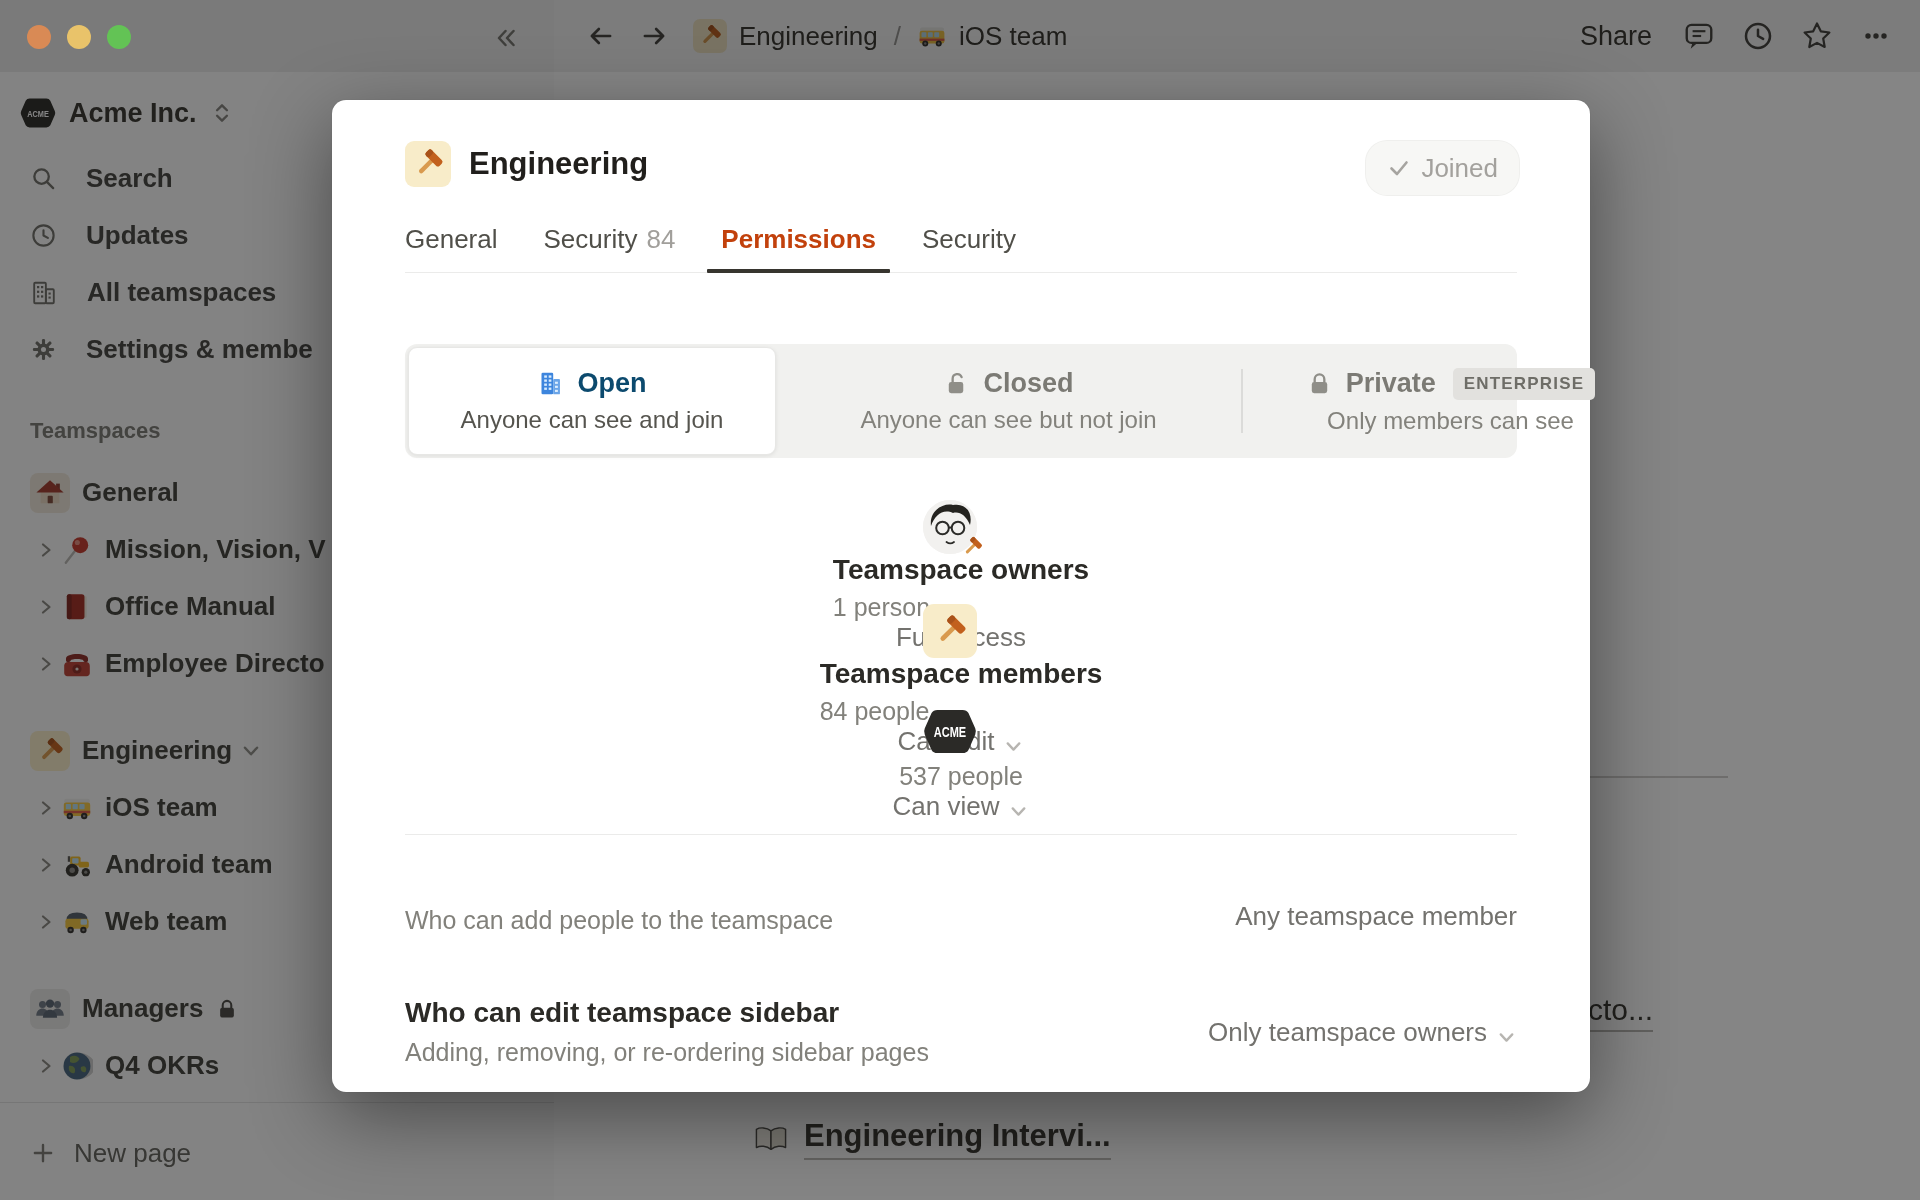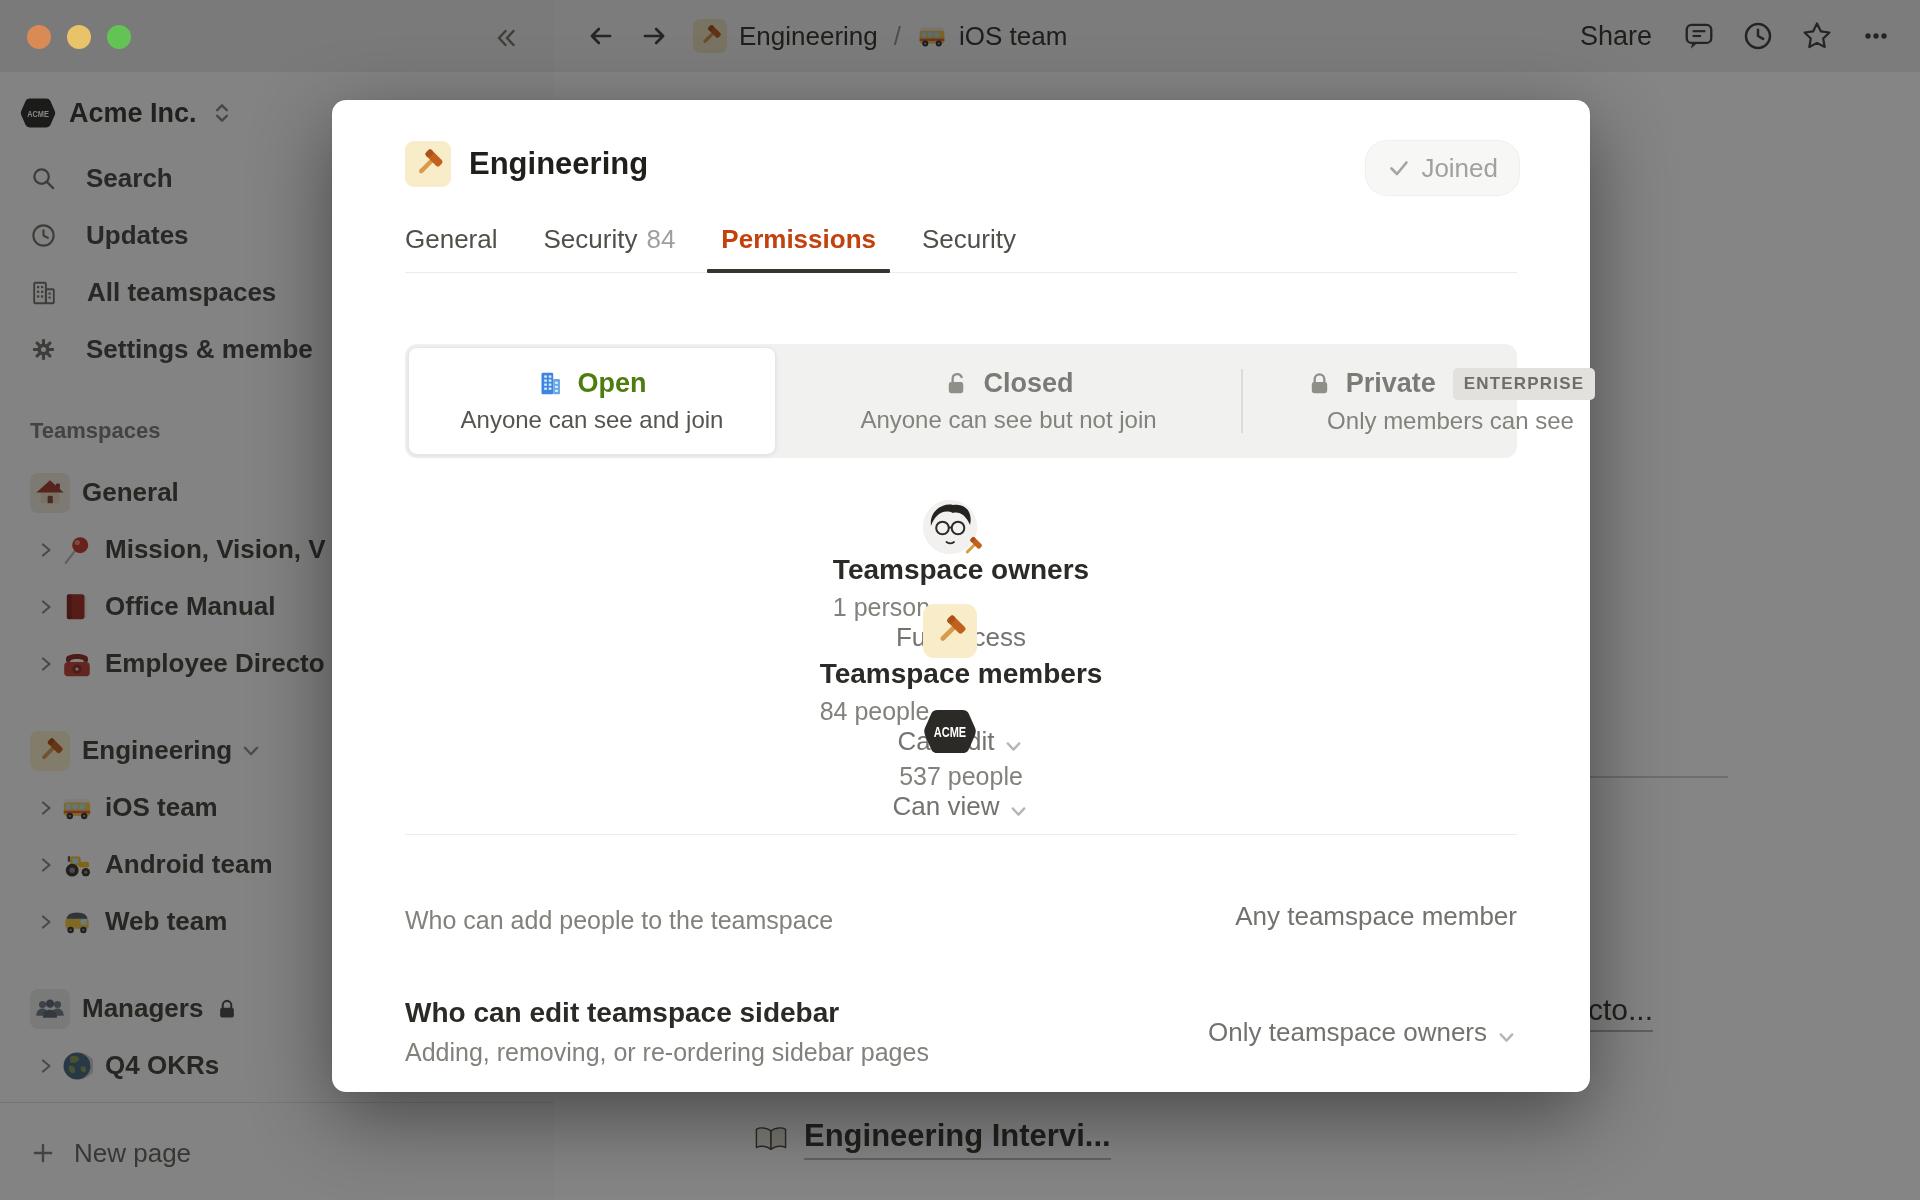--- a/index.html
+++ b/index.html
@@ -78,21 +78,21 @@
   .tab.active::after { content:""; position:absolute; left:-14px; right:-14px; bottom:-1px; height:4px; background:#37352f; border-radius:1px; }
 
   .seg { margin-top:71px; height:114px; background:#f1f1ef; border-radius:12px; position:relative; }
   .seg-divider { position:absolute; left:836px; top:25px; width:2px; height:64px; background:#dbdbd9; }
   .seg-item { position:absolute; top:0; height:114px; display:flex; flex-direction:column; align-items:center; justify-content:center; }
   .seg-item.open { left:3px; width:368px; top:3px; height:108px; background:#ffffff; border:1px solid #e7e7e5; border-radius:9px; box-shadow:0 1px 4px rgba(0,0,0,0.08); }
   .seg-item.closed { left:371px; width:465px; }
   .seg-item.private { left:837px; width:417px; }
   .seg-head { display:flex; align-items:center; gap:13px; }
   .seg-title { font-size:27px; font-weight:600; color:#7b7a74; }
-  .seg-item.open .seg-title { color:#4d7c0f; }
+  .seg-item.open .seg-title { color:#0c4a6e; }
   .seg-desc { font-size:24px; color:#83827c; margin-top:7px; }
   .seg-item.open .seg-desc { color:#55544e; }
   .ent-badge { font-size:17px; font-weight:700; letter-spacing:1.2px; color:#6e6d67; background:#e2e1de; border-radius:5px; padding:6px 11px; margin-left:4px; }
 
   .groups { margin-top:42px; }
   .g-row { height:104px; display:flex; align-items:center;flex-direction:column; }
   .g-icon { width:54px; margin-right:23px; flex:0 0 auto; }
   .g-texts { flex:1; }
   .g-title { font-size:28px; font-weight:600; color:#2b2a26; }
   .g-sub { font-size:25px; color:#82817b; margin-top:7px; }

